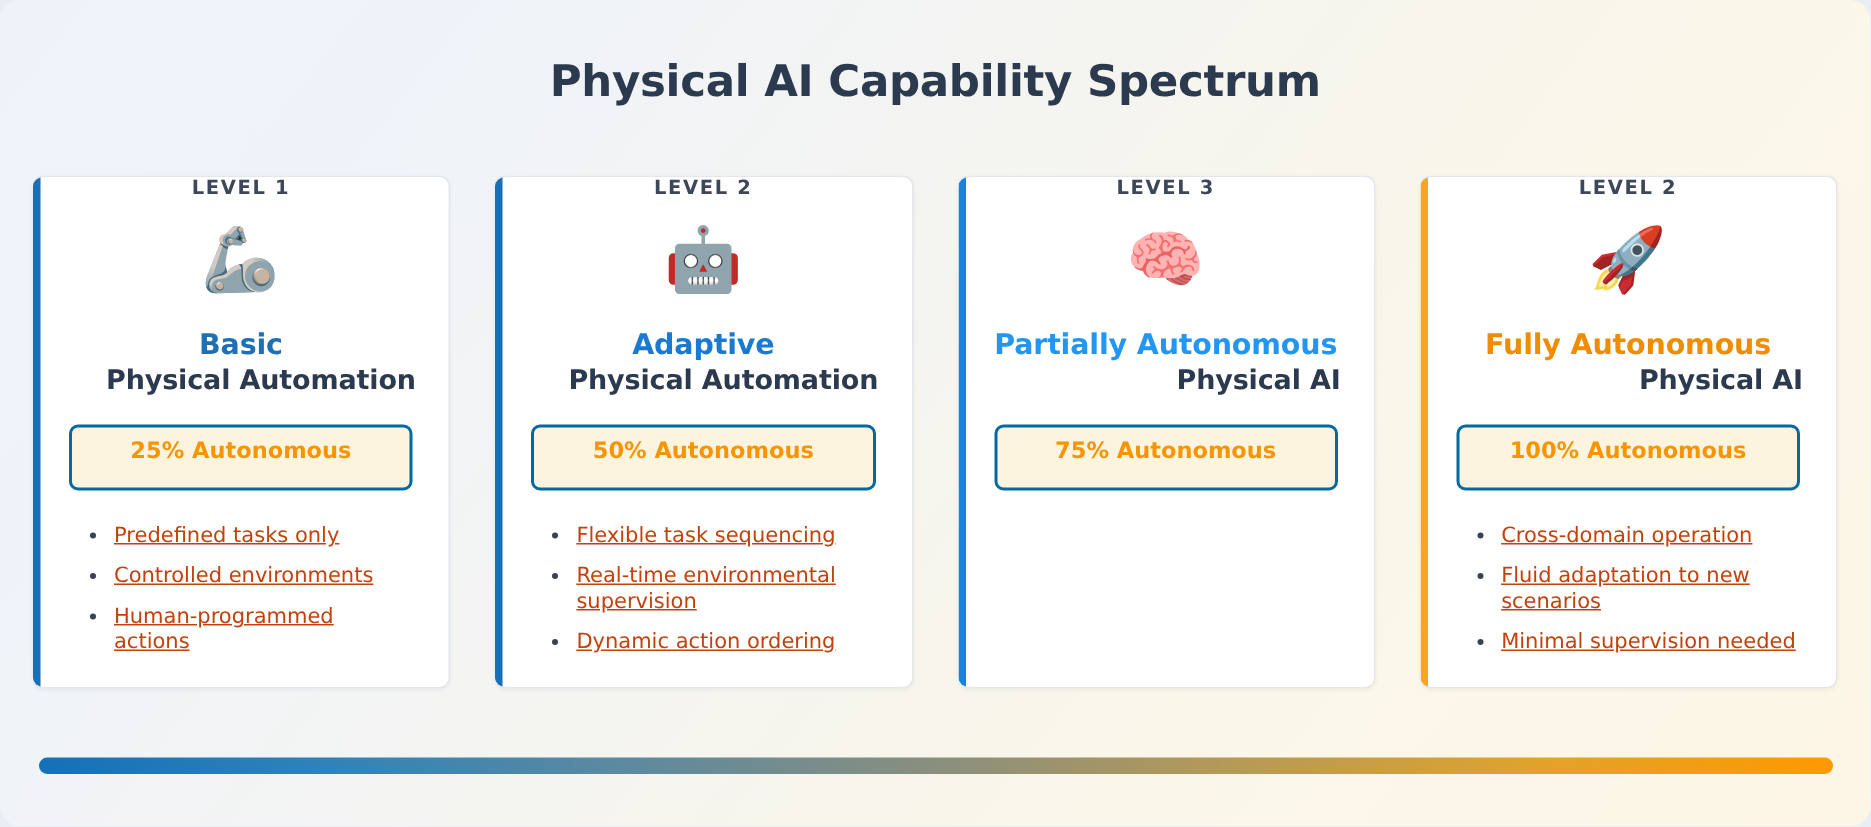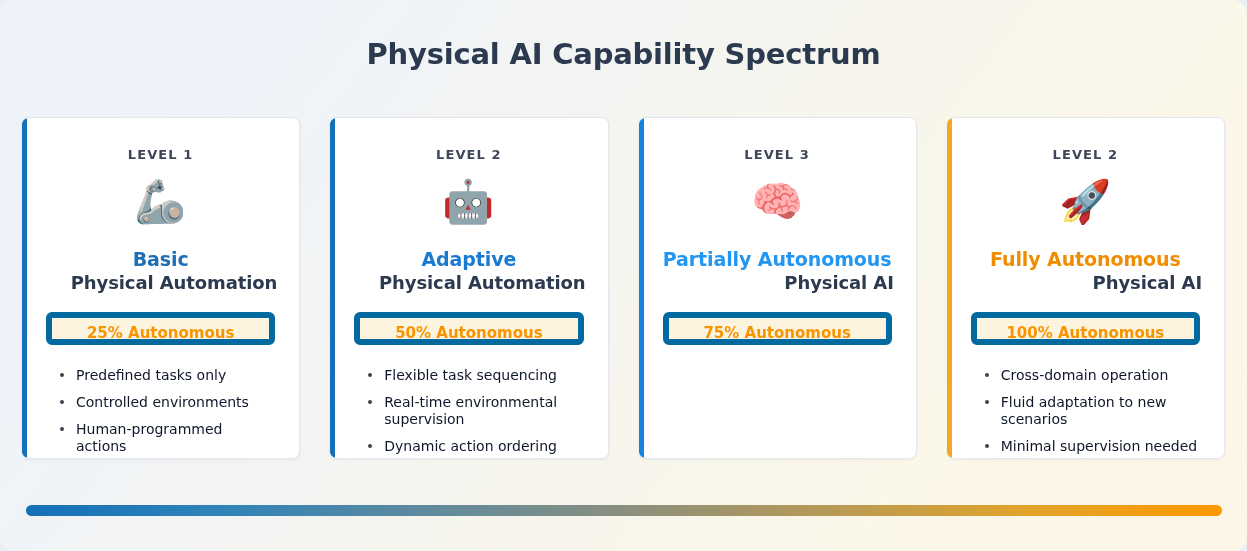--- a/index.html
+++ b/index.html
@@ -71,21 +71,20 @@
     position: absolute;
     left: 0;
     top: 0;
     bottom: 0;
     width: 5px;
     border-radius: 7px 0 0 7px;
   }
 
   .level-label {
     margin: 0;
-    padding-top: 29px;
     text-align: center;
     font-size: 13px;
     font-weight: bold;
     letter-spacing: 1.1px;
     color: #3d4759;
   }
 
   .emoji {
     height: 56px;
     margin-top: 12px;
@@ -110,44 +109,45 @@
     display: block;
     font-size: 18px;
     font-weight: bold;
     color: #2c3a4f;
     letter-spacing: -0.1px;
     text-align: right;
   }
 
   .badge {
     margin: 17px 2px 0 2px;
-    height: 33px;
+    height: 44px;
     box-sizing: border-box;
-    border: 6px solid #0369a1;
+    border: 2px solid #0369a1;
     border-radius: 6px;
     background: #fdf4e0;
     text-align: center;
     font-size: 15px;
     font-weight: bold;
     line-height: 31px;
     color: #f79400;
   }
 
   .features {
     list-style: none;
     margin: 22px 0 0 0;
     padding: 0 0 0 16px;
   }
   .features li {
     position: relative;
     padding-left: 16px;
     margin-bottom: 10px;
     font-size: 14px;
     line-height: 17px;
-    color: #0f172a;
+    color: #c2410c;
+    text-decoration: underline;
   }
   .features li::before {
     content: "";
     position: absolute;
     left: 0;
     top: 6px;
     width: 4px;
     height: 4px;
     border-radius: 50%;
     background: #3a4252;

